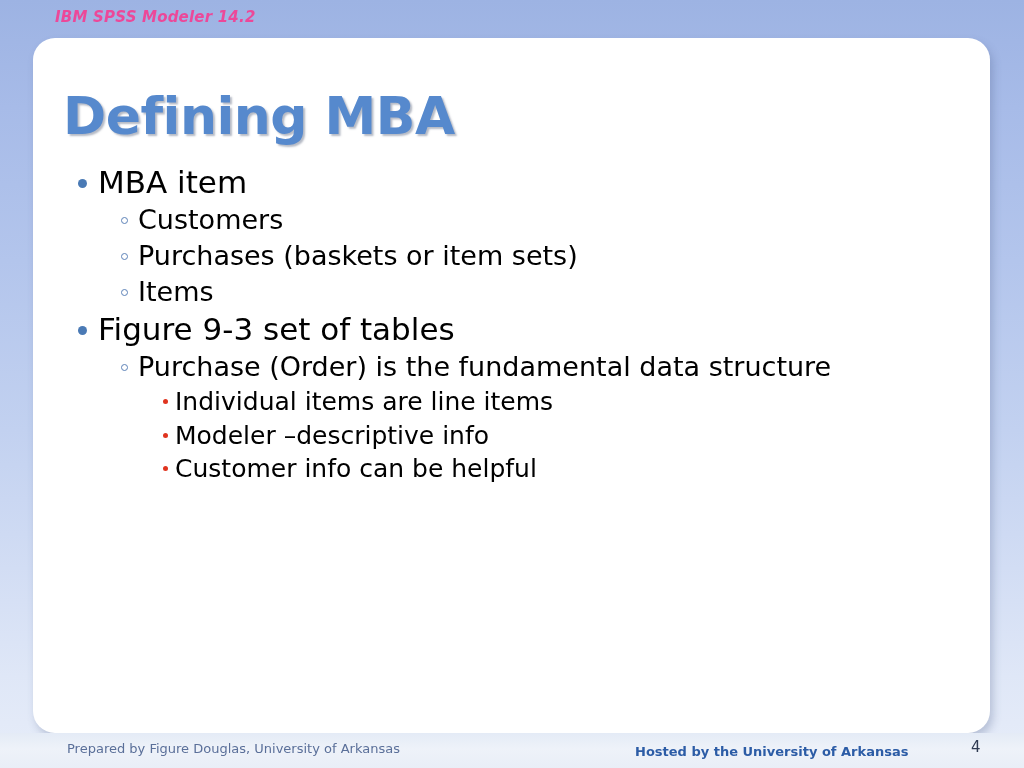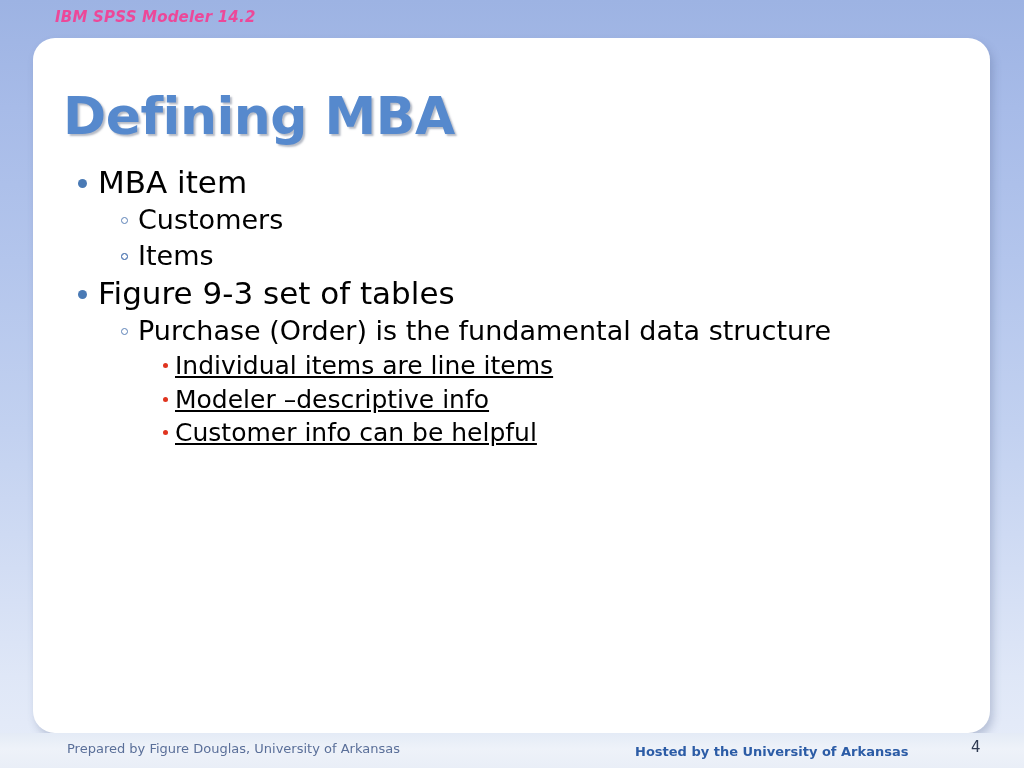--- a/index.html
+++ b/index.html
@@ -113,21 +113,20 @@
     background: transparent;
     box-sizing: border-box;
   }
 
   
   .lvl3 {
     padding-left: 110px;
     font-size: 25px;
     line-height: 1.35;
     margin-bottom: 0px;
-    text-decoration: underline;
   }
   .lvl3 .marker {
     position: absolute;
     left: 98px;
     top: 14px;
     width: 5px;
     height: 5px;
     border-radius: 50%;
     background: #e0341f;
   }
@@ -190,20 +189,21 @@
         <span class="bullet-text">MBA item</span>
       </div>
 
       <div class="bullet-row lvl2">
         <span class="marker"></span>
         <span class="bullet-text">Customers</span>
       </div>
 
       <div class="bullet-row lvl2">
         <span class="marker"></span>
+        <span class="bullet-text">Purchases (baskets or item sets)</span>
       </div>
 
       <div class="bullet-row lvl2">
         <span class="marker"></span>
         <span class="bullet-text">Items</span>
       </div>
 
       <div class="bullet-row lvl1">
         <span class="marker"></span>
         <span class="bullet-text">Figure 9-3 set of tables</span>

